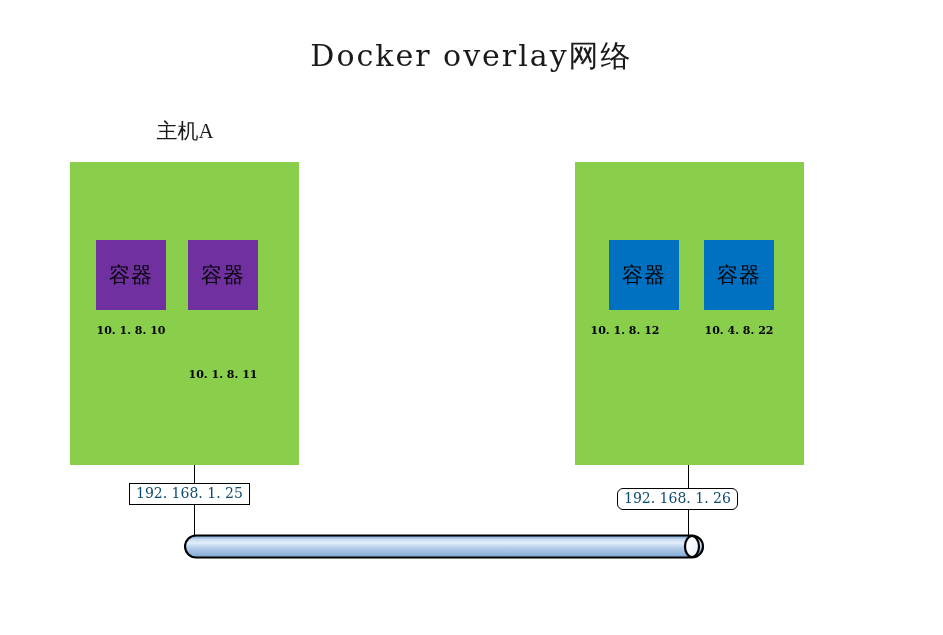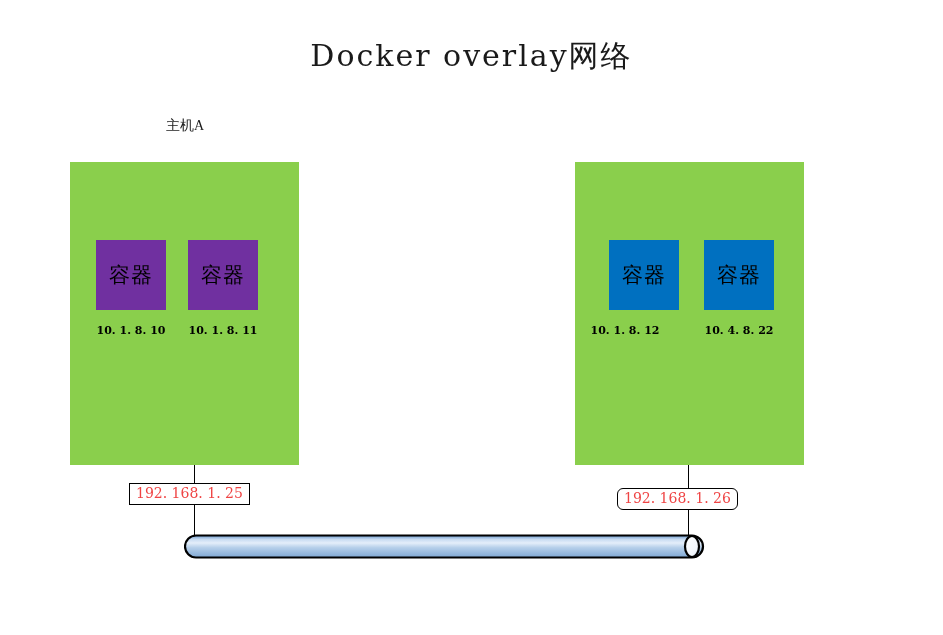--- a/index.html
+++ b/index.html
@@ -34,21 +34,21 @@
     font-size: 30px;
     letter-spacing: 2px;
     color: #1a1a1a;
     white-space: nowrap;
   }
 
   
   .host-label {
     position: absolute;
     font-family: "Liberation Serif", "DejaVu Serif", serif;
-    font-size: 14px;
+    font-size: 21px;
     color: #1a1a1a;
     text-align: center;
     white-space: nowrap;
   }
   .host-label.a { left: 70px; top: 117px; width: 230px; }
   .host-label.b { left: 575px; top: 117px; width: 230px; }
 
   
   .host-box {
     position: absolute;
@@ -87,41 +87,41 @@
     top: 324px;
     width: 90px;
     text-align: center;
     font-family: "DejaVu Serif", "Liberation Serif", serif;
     font-size: 11px;
     color: #000000;
     white-space: nowrap;
     font-weight: bold;
   }
   .cip-a1 { left: 86px; }
-  .cip-a2 { left: 178px; }
+  .cip-a2 { left: 178px; margin-top: 44px; }
   .cip-b1 { left: 580px; }
   .cip-b2 { left: 694px; }
 
   
   .conn {
     position: absolute;
     width: 1px;
     background: #000000;
   }
   .conn-a { left: 194px; top: 465px; height: 76px; }
   .conn-b { left: 688px; top: 465px; height: 76px; }
 
   
   .hip {
     position: absolute;
     border: 1px solid #000000;
     background: #ffffff;
     font-family: "DejaVu Serif", "Liberation Serif", serif;
     font-size: 14px;
-    color: #ef4444;
+    color: #0c4a6e;
     padding: 1px 6px 2px 6px;
     white-space: nowrap;
     text-align: center;
     line-height: 17px;
   }
   .hip-a { left: 129px; top: 483px; }
   .hip-b { left: 617px; top: 488px; border-radius: 6px; }
 
   
   .bus {

